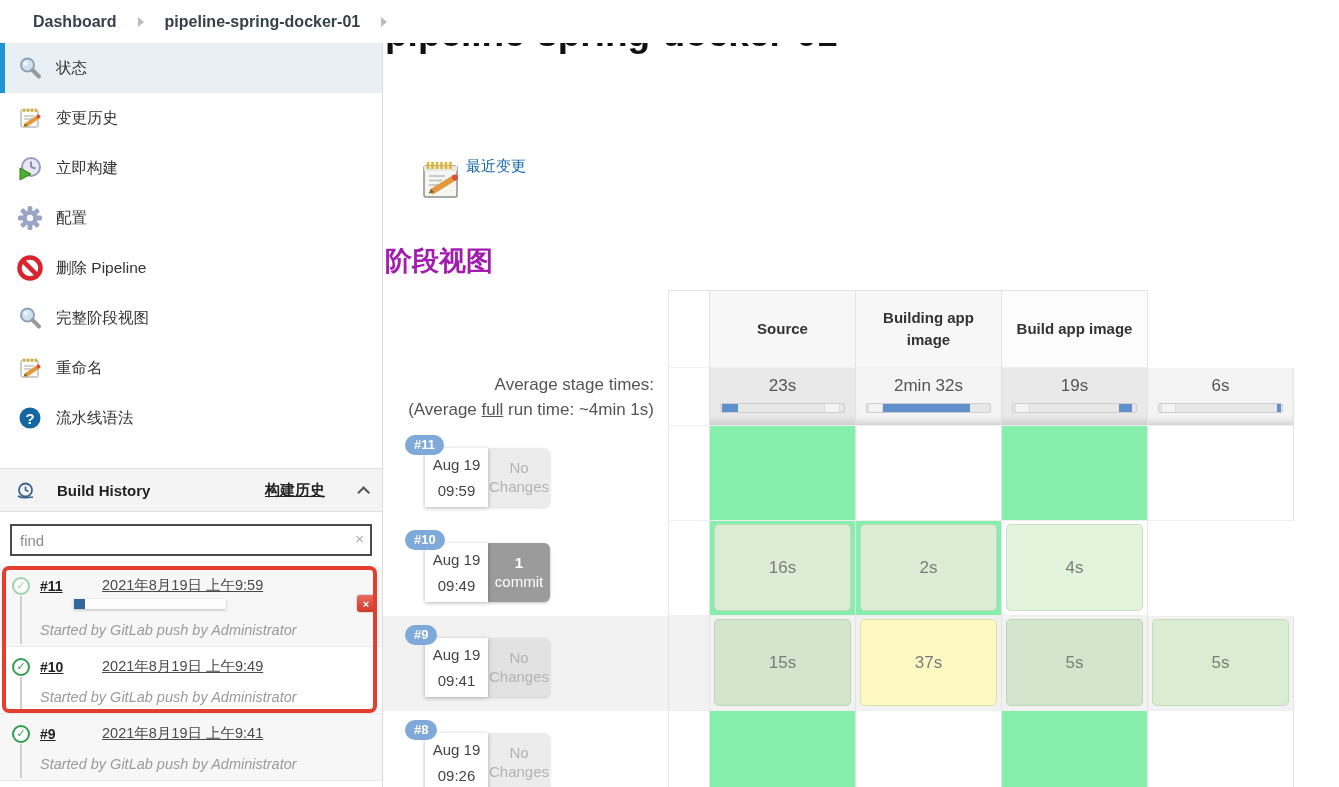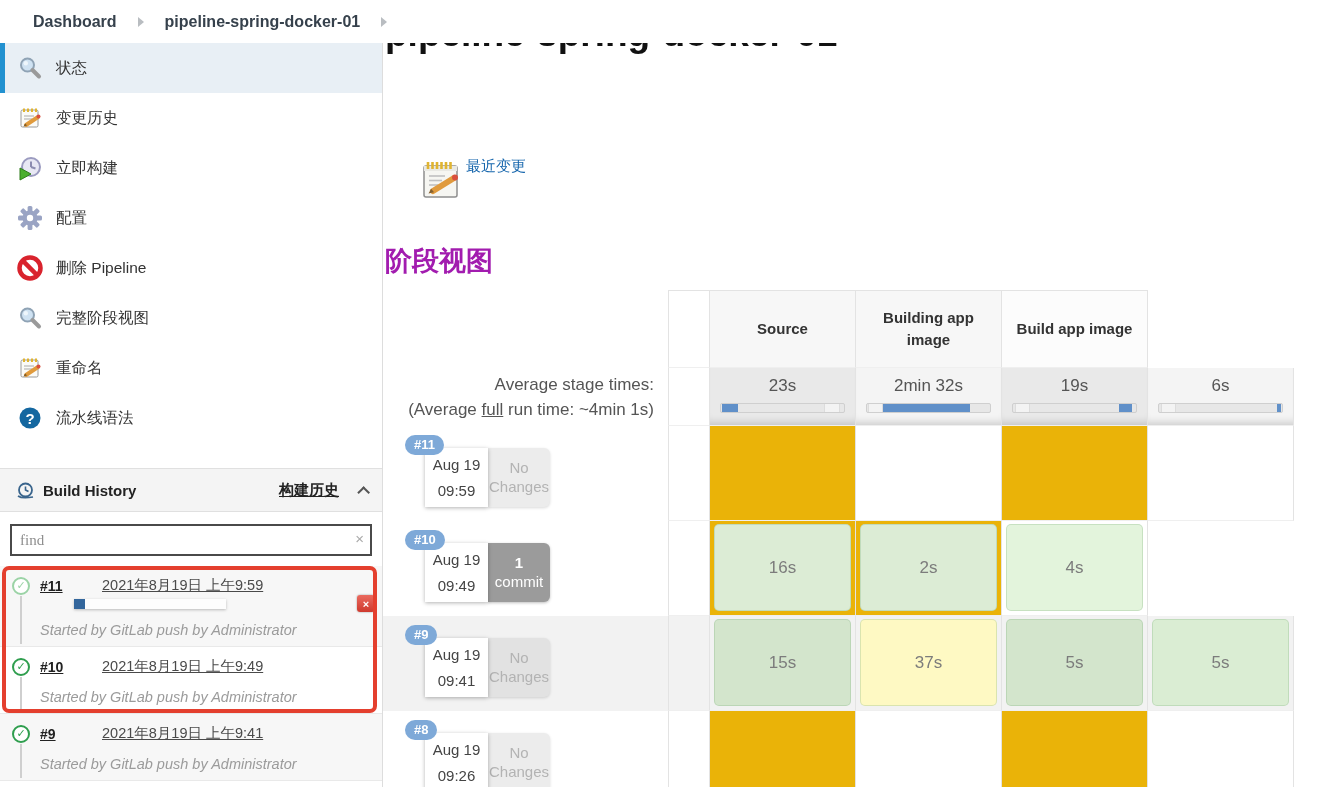--- a/index.html
+++ b/index.html
@@ -14,26 +14,26 @@
   .crumb-sep{ width:0; height:0; border-left:6px solid #b9bdc1; border-top:5px solid transparent; border-bottom:5px solid transparent; margin:0 21px; }
   
   .layout{ display:flex; height:744px; }
   .sidebar{ width:383px; flex:none; border-right:1px solid #ddd; position:relative; background:#fff; }
   .main{ flex:1; position:relative; overflow:hidden; }
   
   .menu-item{ height:50px; display:flex; align-items:center; padding-left:17px; gap:13px; font-size:15.5px; color:#333; cursor:pointer; }
   .menu-item.active{ background:#e8eff5; border-left:5px solid #2291d0; padding-left:12px; }
   .menu-item .mi-icon{ width:26px; height:26px; flex:none; display:inline-flex; }
   
-  .bh-header{ margin-top:25px; height:44px; background:#f4f4f4; border-top:1px solid #e0e0e0; border-bottom:1px solid #e0e0e0; display:flex; align-items:center; padding:0 16px; gap:8px; }
+  .bh-header{ margin-top:25px; height:44px; background:#f4f4f4; border-top:1px solid #e0e0e0; border-bottom:1px solid #e0e0e0; display:flex; align-items:center; padding:0 16px; gap:22px; }
   .bh-title{ font-weight:bold; font-size:15px; color:#222; }
   .bh-link{ margin-left:auto; font-weight:bold; font-size:15px; color:#222; text-decoration:underline; cursor:pointer; }
   .bh-chev{ width:9px; height:9px; border:solid #555; border-width:2px 2px 0 0; transform:rotate(-45deg) translateY(3px); margin-left:10px; cursor:pointer; }
   .bh-search{ margin:12px 10px 10px 10px; position:relative; }
-  .bh-search input{ width:100%; height:32px; border:2px solid #4a4a4a; font-size:15px; padding:0 26px 0 8px; color:#333; outline:none; font-family:Liberation Serif, serif; }
+  .bh-search input{ width:100%; height:32px; border:2px solid #4a4a4a; font-size:15px; padding:0 26px 0 8px; color:#333; outline:none; font-family:Liberation Sans, sans-serif; }
   .bh-search input::placeholder{ color:#8e8e8e; }
   .bh-clear{ position:absolute; right:8px; top:6px; color:#aaa; font-size:15px; cursor:pointer; line-height:1.2; }
   .bh-list{ position:relative; }
   .bh-entry{ position:relative; padding:10px 12px 8px 12px; border-bottom:1px solid #e9e9e9; }
   .bh-entry.alt{ background:#f7f7f7; }
   .bh-row1{ display:flex; align-items:center; gap:10px; }
   .status-ball{ width:18px; height:18px; flex:none; border-radius:50%; border:2px solid #2f9e4e; color:#2f9e4e; font-size:11px; font-weight:bold; display:flex; align-items:center; justify-content:center; background:#fff; z-index:2; cursor:pointer; }
   .status-ball.running{ border-color:#9bd3a6; color:#9bd3a6; }
   .bh-id{ font-size:14px; font-weight:bold; color:#222; text-decoration:underline; min-width:34px; cursor:pointer; }
   .bh-date{ font-size:14.5px; color:#4a4a4a; text-decoration:underline; margin-left:18px; cursor:pointer; }
@@ -63,21 +63,21 @@
   .hd-cell.odd{ background:#f7f7f7; } .hd-cell.even{ background:#fcfcfc; }
   .avg-cell{ padding-top:8px; box-shadow:inset 0 -9px 9px -7px rgba(0,0,0,.18); }
   .avg-cell.odd{ background:#e9e9e9; } .avg-cell.even{ background:#f4f4f4; }
   .avg-time{ text-align:center; font-size:17px; color:#555; }
   .bar{ position:relative; height:10px; margin:7px 10px 0; background:#e7e7e7; border:1px solid #cfcfcf; border-radius:2px; overflow:hidden; }
   .seg{ position:absolute; top:0; bottom:0; }
   .seg.blue{ background:#6090c9; }
   .seg.ghost{ background:#f3f3f3; border-left:1px solid #dcdcdc; border-right:1px solid #dcdcdc; }
   .avg-captions{ height:100%; display:flex; flex-direction:column; align-items:flex-end; justify-content:center; padding-right:14px; gap:5px; font-size:17px; color:#555; }
   .avg-captions .u{ text-decoration:underline; }
-  .body-cell.odd{ background:#eab308; } .body-cell.even{ background:#fff; }
+  .body-cell.odd{ background:#86efac; } .body-cell.even{ background:#fff; }
   .sv-row.striped .c-info, .sv-row.striped .c-spacer, .sv-row.striped .body-cell{ background:#f2f2f2; }
   .green-box{ margin:3px 4px; height:calc(100% - 7px); border-radius:5px; border:1px solid rgba(125,175,125,.28); display:flex; align-items:center; justify-content:center; font-size:17px; color:#7c7c7c; cursor:pointer; }
   
   .bld-badge{ position:absolute; left:22px; top:9px; background:#7ea9d8; color:#fff; font-weight:bold; font-size:13px; padding:2px 9px 3px; border-radius:10px; z-index:2; cursor:pointer; }
   .bld-card{ position:absolute; left:42px; top:22px; width:63px; height:59px; background:#fff; box-shadow:0 1px 4px rgba(0,0,0,.3); display:flex; flex-direction:column; align-items:center; justify-content:center; gap:9px; font-size:15px; color:#444; cursor:pointer; z-index:1; }
   .bld-changes{ position:absolute; left:105px; top:22px; width:62px; height:59px; border-radius:0 6px 6px 0; display:flex; flex-direction:column; align-items:center; justify-content:center; font-size:15px; line-height:1.25; cursor:pointer; }
   .bld-changes.none{ background:#ececec; color:#b3b3b3; box-shadow:0 1px 3px rgba(0,0,0,.15);text-align:center; }
   .sv-row.striped .bld-changes.none{ background:#e2e2e2; }
   .bld-changes.commits{ background:#9b9b9b; color:#fff; box-shadow:0 1px 3px rgba(0,0,0,.25); }
   .bld-changes.commits .n{ font-weight:bold; }

